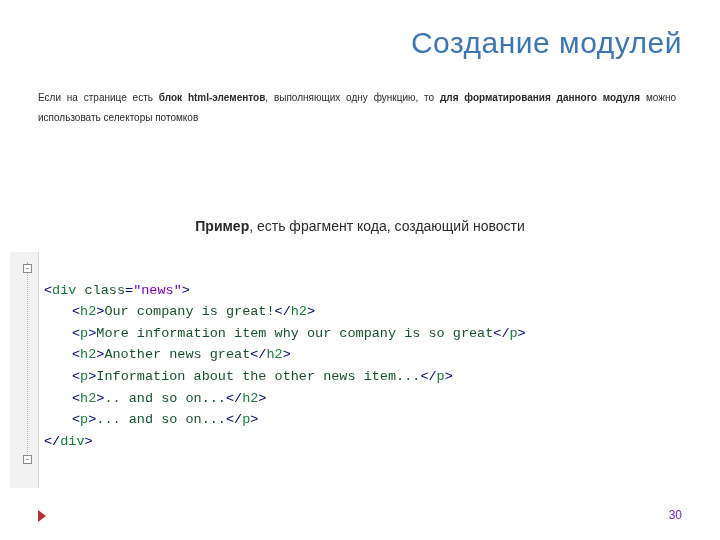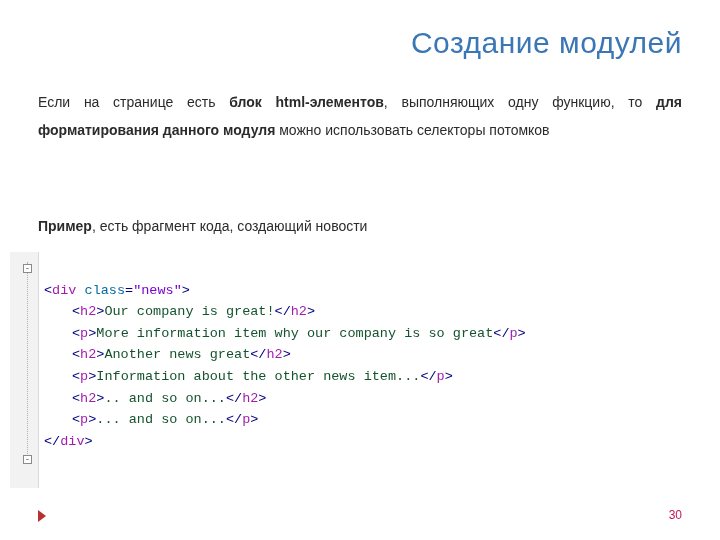--- a/index.html
+++ b/index.html
@@ -19,31 +19,32 @@
     right: 38px;
     font-size: 30px;
     color: #3b77b5;
     font-weight: 400;
     letter-spacing: 0.5px;
   }
   .body-text {
     position: absolute;
     top: 88px;
     left: 38px;
-    right: 38px;
-    font-size: 14px;
+    right: 44px;
+    font-size: 10px;
     line-height: 2.0;
     text-align: justify;
   }
   .example-line {
     position: absolute;
     top: 218px;
     left: 38px;
     right: 38px;
     font-size: 14px;
+    text-align: center;
   }
   .code-shot {
     position: absolute;
     top: 252px;
     left: 10px;
     width: 640px;
     background: #ffffff;
     font-family: "Courier New", monospace;
     font-size: 13.5px;
     line-height: 1.6;
@@ -79,32 +80,32 @@
     color: #5a5a5a;
     box-sizing: border-box;
   }
   .gutter .box.top { top: 12px; }
   .gutter .box.bot { bottom: 24px; }
   .code-lines {
     margin-left: 34px;
     white-space: pre;
   }
   .tag-angle { color: #000080; }
-  .tag-name  { color: #a21caf; }
-  .attr-name { color: #0369a1; margin-top: 47px; }
+  .tag-name  { color: #15803d; }
+  .attr-name { color: #14532d; margin-top: 47px; }
   .attr-val  { color: #7a00d0; }
   .txt       { color: #14532d; }
   .indent1 { display:inline-block; width: 28px; }
 
   .page-num {
     position: absolute;
     bottom: 18px;
     right: 38px;
     font-size: 12px;
-    color: #be185d;
+    color: #6d28d9;
   }
   .corner-mark {
     position: absolute;
     bottom: 18px;
     left: 38px;
     width: 0;
     height: 0;
     border-top: 6px solid transparent;
     border-bottom: 6px solid transparent;
     border-left: 8px solid #b93030;

